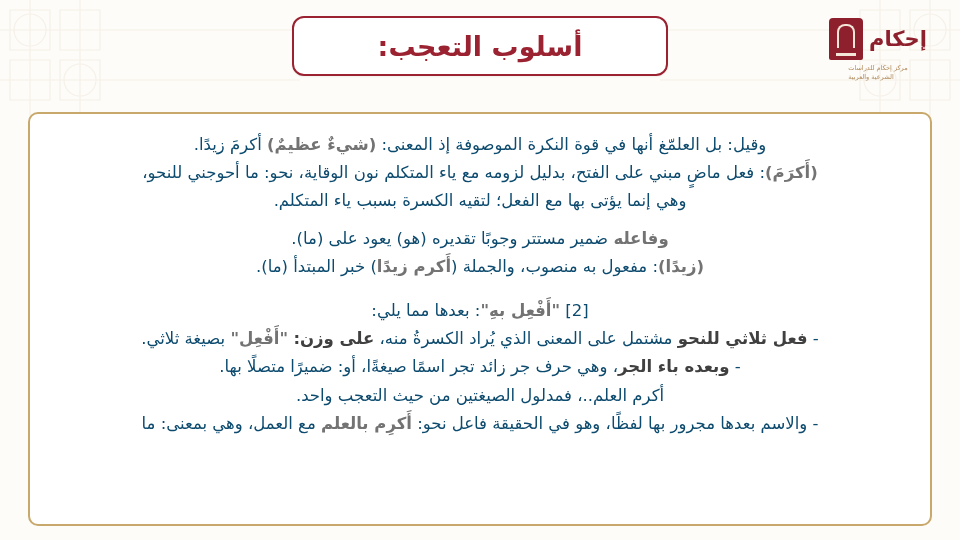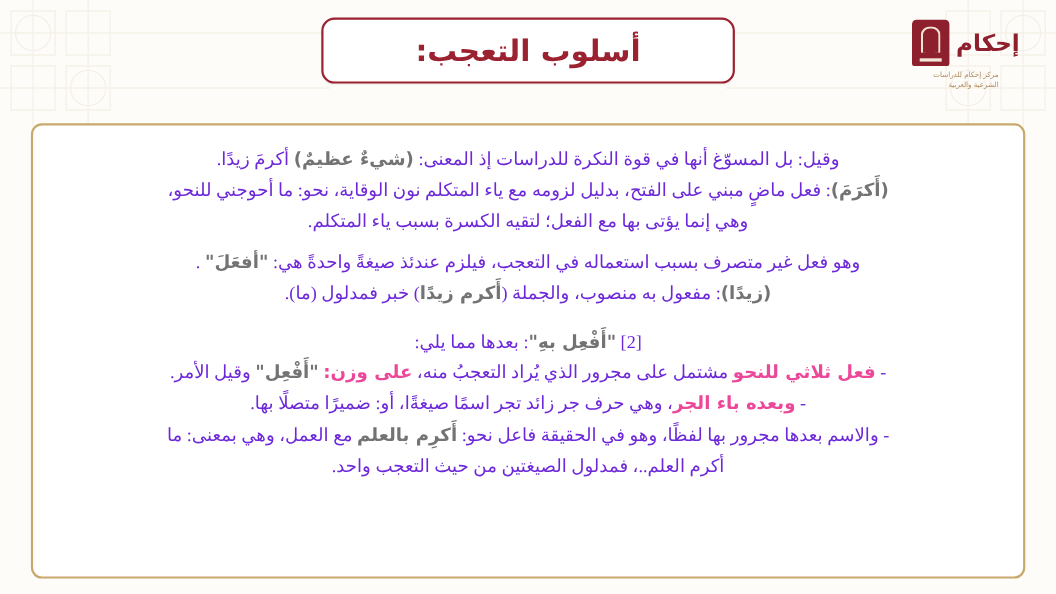--- a/index.html
+++ b/index.html
@@ -108,21 +108,21 @@
   .logo-word {
     color: #8e1f2c;
     font-size: 21px;
     font-weight: bold;
     line-height: 1;
   }
   .logo-sub {
     margin-top: 4px;
     color: #b08a5a;
     font-size: 6.5px;
-    text-align: right;
+    text-align: left;
     line-height: 1.35;
     letter-spacing: 0.2px;
   }
 
   
   .content-card {
     position: absolute;
     top: 112px;
     left: 28px;
     right: 28px;
@@ -140,23 +140,23 @@
     text-align-last: center;
     direction: rtl;
     color: #111111;
     font-size: 16.5px;
     line-height: 1.58;
     margin: 0 0 2px 0;
     font-family: "DejaVu Sans", sans-serif;
   }
   .para.center { text-align: center; text-align-last: center; }
 
-  .c-dark { color: #6d28d9; font-family: Liberation Serif, serif; }
+  .c-dark { color: #0c4a6e; }
   .c-maroon { color: #737373; }
-  .c-olive { color: #ec4899; }
+  .c-olive { color: #404040; }
   .b { font-weight: bold; }
 
   .spacer-sm { height: 10px; }
   .spacer-md { height: 16px; }
 </style>
 </head>
 <body>
 
 <div class="page-wrap">
 
@@ -195,28 +195,28 @@
       <span class="logo-word">إحكام</span>
     </div>
     <div class="logo-sub">
       <div>مركز إحكام للدراسات</div>
       <div>الشرعية والعربية</div>
     </div>
   </div>
 
   <div class="content-card">
     <div id="doc-body">
-        <p class="para"><span class="c-dark">وقيل: بل المسوّغ أنها في قوة النكرة للدراسات إذ المعنى: </span><span class="c-maroon b">(شيءٌ عظيمٌ)</span><span class="c-dark"> أكرمَ زيدًا.</span></p>
+        <p class="para"><span class="c-dark">وقيل: بل العلمّغ أنها في قوة النكرة الموصوفة إذ المعنى: </span><span class="c-maroon b">(شيءٌ عظيمٌ)</span><span class="c-dark"> أكرمَ زيدًا.</span></p>
         <p class="para center"><span class="c-maroon b">(أَكرَمَ)</span><span class="c-dark">: فعل ماضٍ مبني على الفتح، بدليل لزومه مع ياء المتكلم نون الوقاية، نحو: ما أحوجني للنحو،</span></p>
         <p class="para center"><span class="c-dark">وهي إنما يؤتى بها مع الفعل؛ لتقيه الكسرة بسبب ياء المتكلم.</span></p>
         <div class="spacer-sm"></div>
-        <p class="para center"><span class="c-dark">وهو فعل غير متصرف بسبب استعماله في التعجب، فيلزم عندئذ صيغةً واحدةً هي:  </span><span class="c-maroon b">"أفعَلَ"</span><span class="c-dark"> .</span></p>
-        <p class="para center"><span class="c-maroon b">(زيدًا)</span><span class="c-dark">: مفعول به منصوب، والجملة (</span><span class="c-maroon b">أَكرم زيدًا</span><span class="c-dark">) خبر فمدلول (ما).</span></p>
+        <p class="para center"><span class="c-maroon b">وفاعله</span><span class="c-dark"> ضمير مستتر وجوبًا تقديره (هو) يعود على (ما).</span></p>
+        <p class="para center"><span class="c-maroon b">(زيدًا)</span><span class="c-dark">: مفعول به منصوب، والجملة (</span><span class="c-maroon b">أَكرم زيدًا</span><span class="c-dark">) خبر المبتدأ (ما).</span></p>
         <div class="spacer-md"></div>
         <p class="para center"><span class="c-dark">[2]  </span><span class="c-maroon b">"أَفْعِل بهِ"</span><span class="c-dark">: بعدها مما يلي:</span></p>
-        <p class="para center"><span class="c-dark">- </span><span class="c-olive b">فعل ثلاثي للنحو</span><span class="c-dark"> مشتمل على مجرور الذي يُراد التعجبُ منه، </span><span class="c-olive b">على وزن:</span><span class="c-dark"> </span><span class="c-maroon b">"أَفْعِل"</span><span class="c-dark"> وقيل الأمر.</span></p>
+        <p class="para center"><span class="c-dark">- </span><span class="c-olive b">فعل ثلاثي للنحو</span><span class="c-dark"> مشتمل على المعنى الذي يُراد الكسرةُ منه، </span><span class="c-olive b">على وزن:</span><span class="c-dark"> </span><span class="c-maroon b">"أَفْعِل"</span><span class="c-dark"> بصيغة ثلاثي.</span></p>
         <p class="para center"><span class="c-dark">- </span><span class="c-olive b">وبعده باء الجر</span><span class="c-dark">، وهي حرف جر زائد تجر اسمًا صيغةًا، أو: ضميرًا متصلًا بها.</span></p>
+        <p class="para center"><span class="c-dark">أكرم العلم..، فمدلول الصيغتين من حيث التعجب واحد.</span></p>
         <p class="para center"><span class="c-dark">- والاسم بعدها مجرور بها لفظًا، وهو في الحقيقة فاعل نحو: </span><span class="c-maroon b">أَكرِم بالعلم</span><span class="c-dark"> مع العمل، وهي بمعنى: ما</span></p>
-        <p class="para center"><span class="c-dark">أكرم العلم..، فمدلول الصيغتين من حيث التعجب واحد.</span></p>
       </div>
   </div>
 
 </div>
 
 </body></html>

